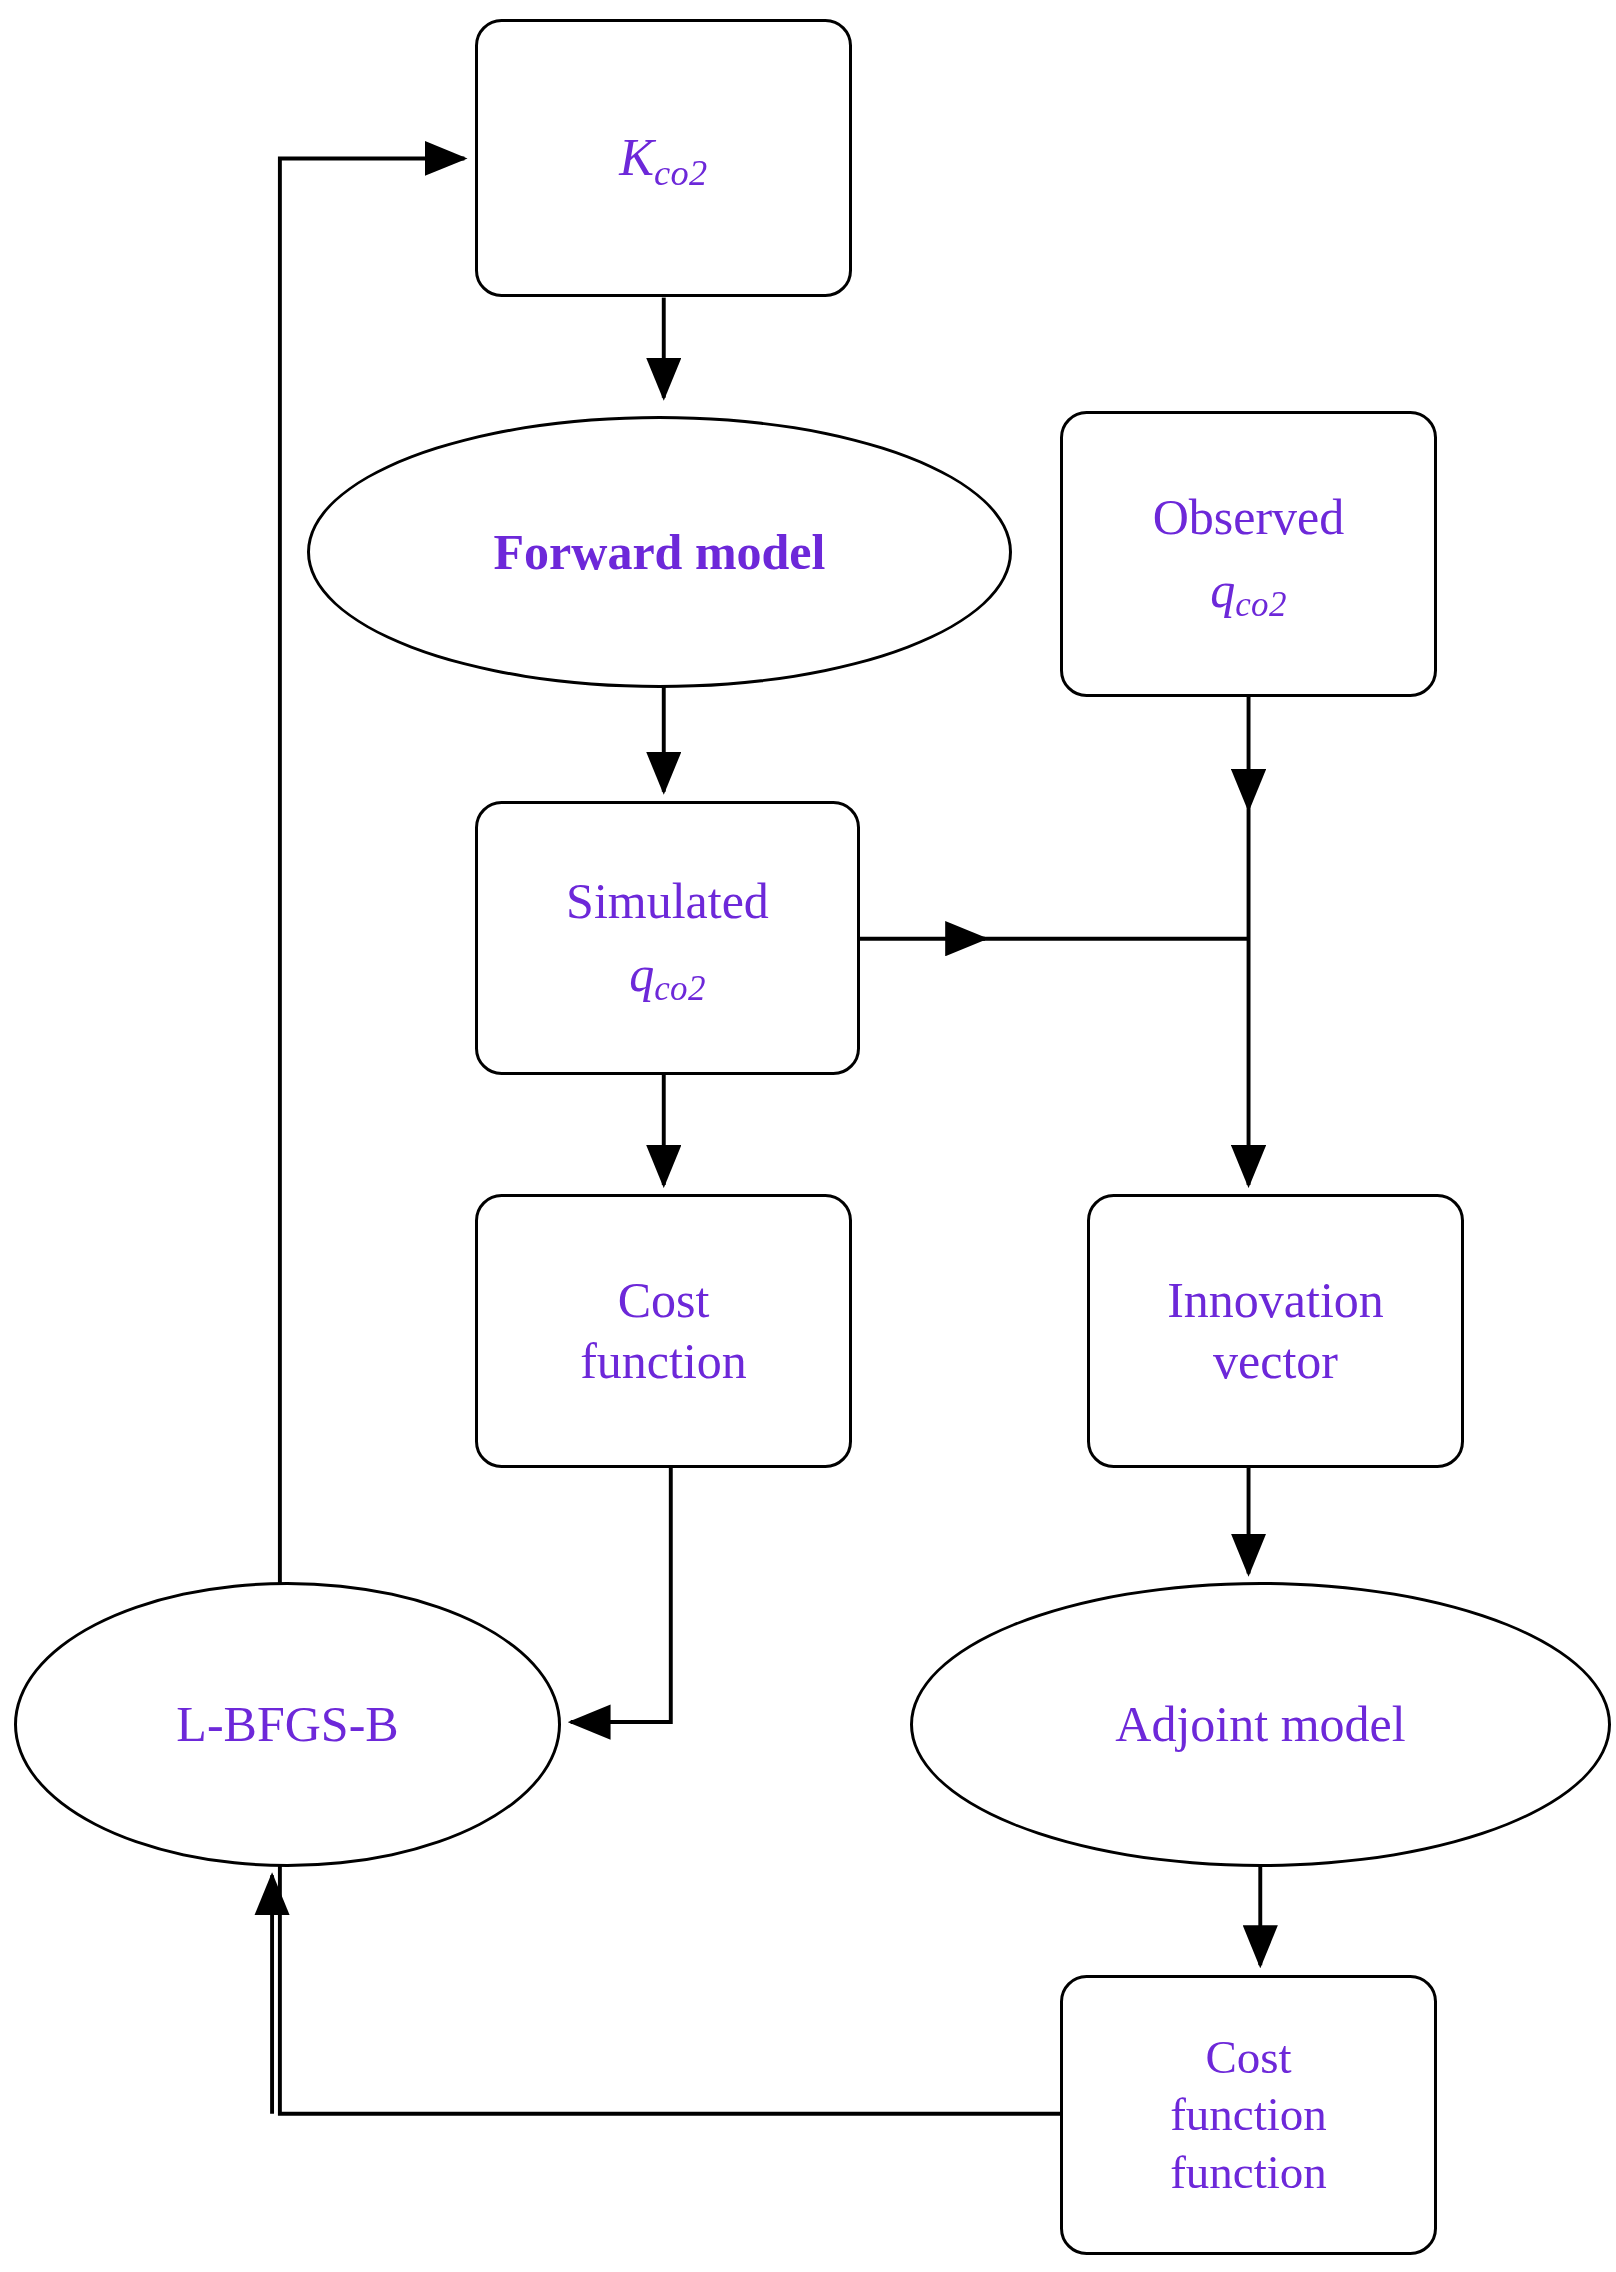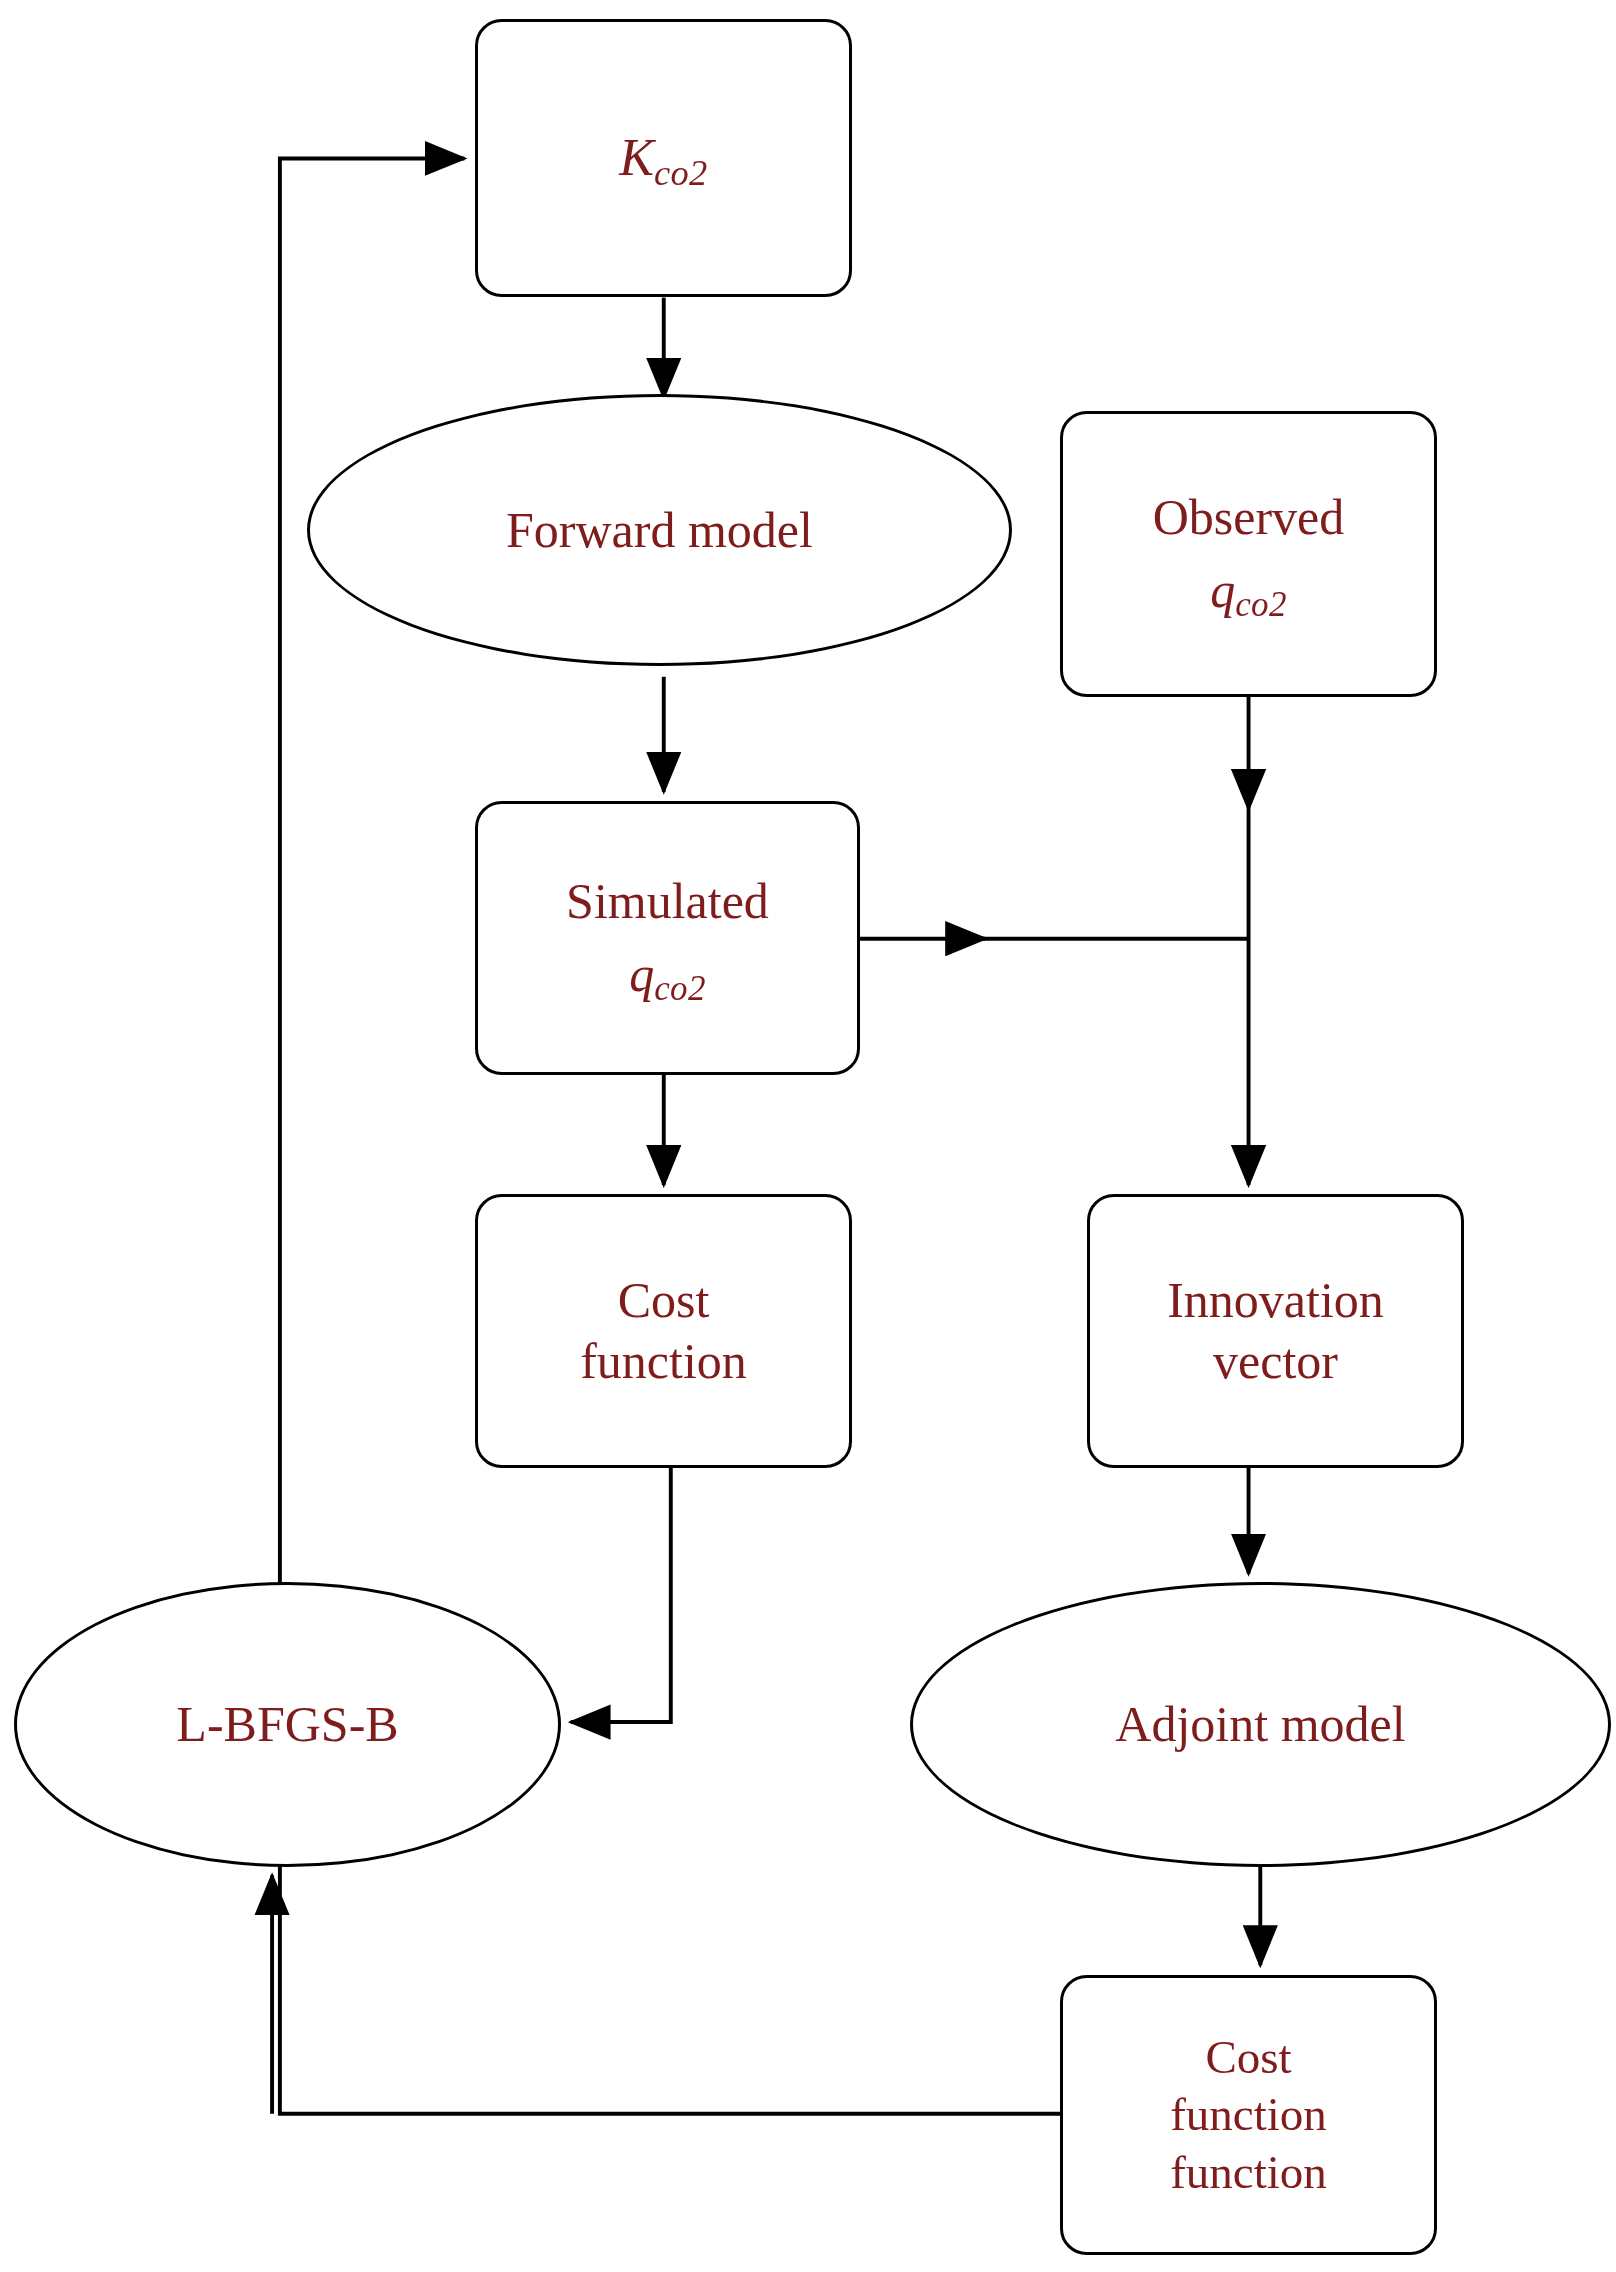--- a/index.html
+++ b/index.html
@@ -25,21 +25,21 @@
     height: 2273px;
   }
   .node {
     position: absolute;
     box-sizing: border-box;
     display: flex;
     flex-direction: column;
     align-items: center;
     justify-content: center;
     text-align: center;
-    color: #7f1d1d;
+    color: #6d28d9;
     background: #ffffff;
     border: 3.1px solid #000000;
     line-height: 1.22;
   }
   .node.box {
     border-radius: 26.6px;
   }
   .node.ellipse {
     border-radius: 50%;
   }
@@ -96,21 +96,21 @@
       <path d="M 1612 2387 L 1612 2513" marker-end="url(#arrowhead)"></path>
 
       <path d="M 348 2703 L 348 2398" marker-end="url(#arrowhead)"></path>
     </g>
   </svg>
 
   <div class="node box" style="left:475px; top:19px; width:377px; height:278px;">
     <span class="line t-66 math"><span>K</span><span class="sub">co2</span></span>
   </div>
 
-  <div class="node ellipse" style="left:307px; top:394px; width:705px; height:272px;">
+  <div class="node ellipse" style="left:307px; top:416px; width:705px; height:272px;font-weight:bold;">
     <span class="line t-64">Forward model</span>
   </div>
 
   <div class="node box" style="left:1060px; top:411px; width:377px; height:286px;">
     <span class="line t-64">Observed</span>
     <span class="line t-64 math" style="margin-top:12.5px;"><span>q</span><span class="sub">co2</span></span>
   </div>
 
   <div class="node box" style="left:475px; top:801px; width:385px; height:274px;">
     <span class="line t-64">Simulated</span>

